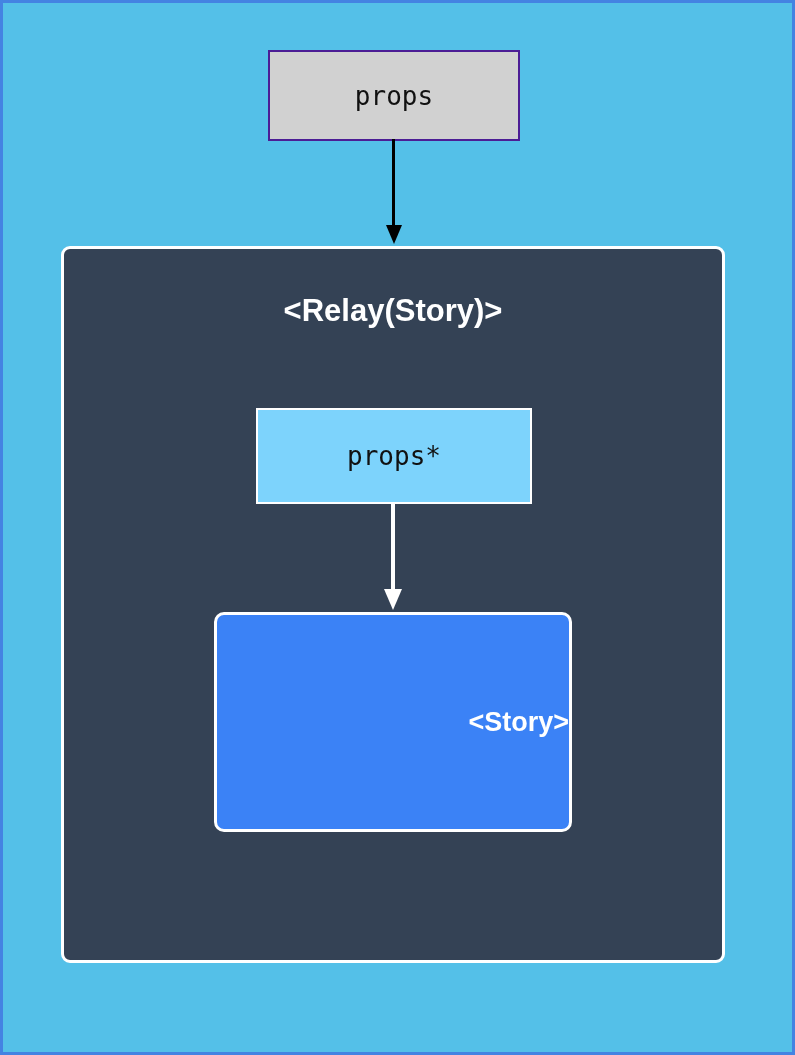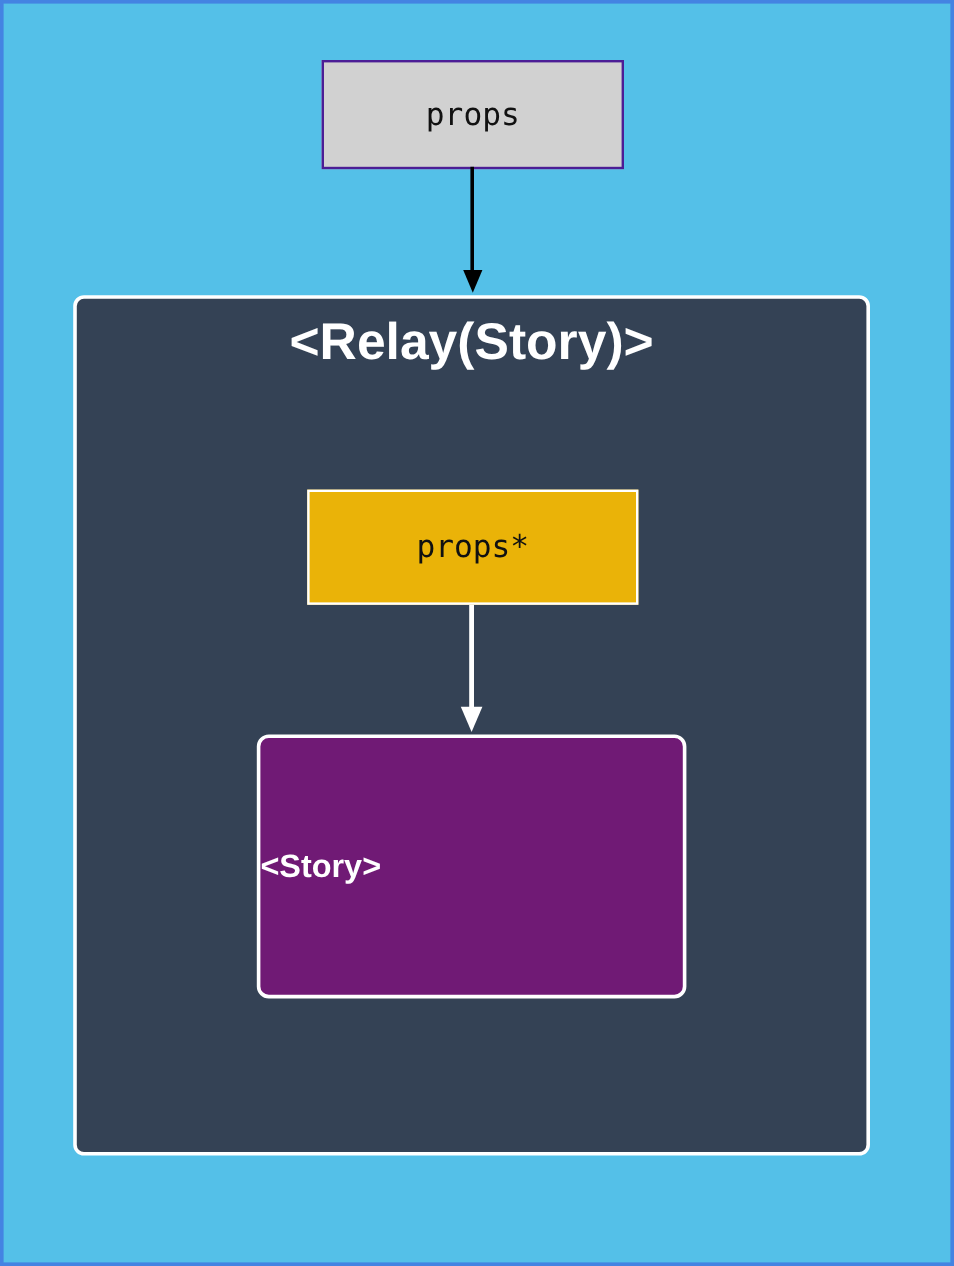--- a/index.html
+++ b/index.html
@@ -60,36 +60,36 @@
     top: 243px;
     width: 664px;
     height: 717px;
     background: #344255;
     border: 3px solid #FFFFFF;
     border-radius: 9px;
     box-sizing: border-box;
   }
   .relay-title {
     left: 0;
-    top: 258px;
+    top: 290px;
     width: 780px;
     text-align: center;
-    font-size: 43px;
+    font-size: 31px;
     font-weight: bold;
     color: #FFFFFF;
     letter-spacing: 0px;
   }
 
   
   .props-star-box {
     left: 253px;
     top: 405px;
     width: 276px;
     height: 96px;
-    background: #eab308;
+    background: #7dd3fc;
     border: 2px solid #FFFFFF;
     display: flex;
     align-items: center;
     justify-content: center;
     box-sizing: border-box;
   }
 
   
   .arrow-white-shaft {
     left: 388px;
@@ -107,27 +107,27 @@
     border-right: 9px solid transparent;
     border-top: 21px solid #FFFFFF;
   }
 
   
   .story-box {
     left: 211px;
     top: 609px;
     width: 358px;
     height: 220px;
-    background: #701a75;
+    background: #3b82f6;
     border: 3px solid #FFFFFF;
     border-radius: 10px;
     box-sizing: border-box;
     display: flex;
     align-items: center;
-    justify-content: flex-start;
+    justify-content: flex-end;
   }
   .story-label {
     font-size: 27px;
     font-weight: bold;
     color: #FFFFFF;
   }
 </style>
 </head>
 <body>
 

